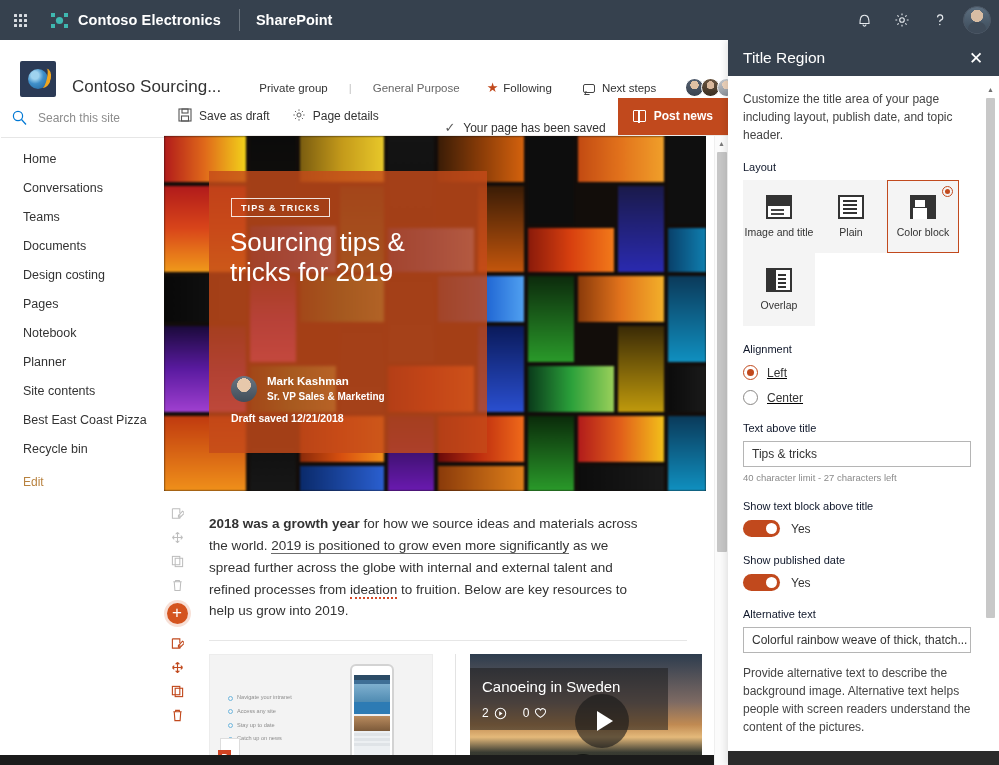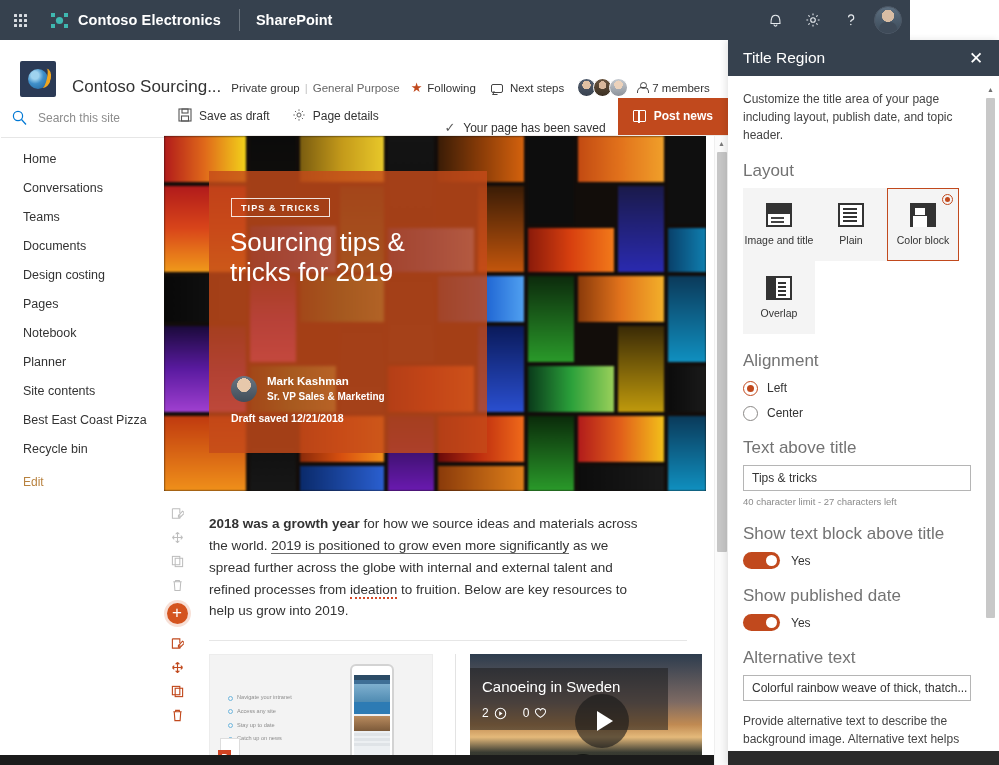--- a/index.html
+++ b/index.html
@@ -5,21 +5,21 @@
   * { box-sizing: border-box; margin: 0; padding: 0; }
   html, body {
     width: 999px; height: 765px;
     font-family: "Liberation Sans", sans-serif;
     overflow: hidden; background: #fff;
   }
   .app { position: relative; width: 999px; height: 765px; }
 
   
   .suitebar {
-    position: absolute; top: 0; left: 0; width: 910px; height: 40px;
+    position: absolute; top: 0; left: 0; width: 999px; height: 40px;
     background: #36414e; display: flex; align-items: center;
     color: #fff; z-index: 40;
   }
   .waffle {
     width: 40px; height: 40px; display: flex; align-items: center;
     justify-content: center; cursor: pointer;
   }
   .waffle-grid {
     display: grid; grid-template-columns: repeat(3, 3px);
     grid-template-rows: repeat(3, 3px); gap: 2px;
@@ -72,22 +72,22 @@
   .site-logo .swoosh{
     position:absolute; right:5px; top:7px; width:13px; height:20px;
     border-right:4px solid #f0a61f; border-radius: 0 50% 50% 0 / 0 50% 50% 0;
     transform: rotate(12deg);
   }
   .site-title {
     margin-left: 16px; font-size: 17px; color: #333; font-weight: 400;
     white-space: nowrap; cursor: pointer;
   }
   .site-meta {
-    margin-left: 10px; display:flex; align-items:center; font-size: 11.5px;
-    color: #333; white-space: nowrap; gap: 0;
+    margin-left: 38px; display:flex; align-items:center; font-size: 11.5px;
+    color: #333; white-space: nowrap; gap: 16px;
   }
   .meta-priv { color:#333; }
   .meta-sep { color:#c4c4c4; margin: 0 5px; }
   .meta-class { color:#666; }
   .meta-follow { display:flex; align-items:center; margin-left:11px; cursor:pointer; gap:5px;}
   .star { color:#c1491d; font-size: 13px; line-height: 1; }
   .meta-next { display:flex; align-items:center; margin-left:15px; cursor:pointer; gap:6px;}
   .megaphone {
     display:inline-block; width:13px; height:9px; position:relative;
   }
@@ -303,21 +303,21 @@
     height: 36px; background:#36414e; display:flex; align-items:center;
     padding: 0 8px 0 15px; color:#fff; flex:none;
   }
   .pane-title{ font-size:15.5px; font-weight:400; }
   .pane-close{
     margin-left:auto; width:30px; height:30px; display:flex; align-items:center;
     justify-content:center; cursor:pointer; font-size:17px; color:#fff; font-weight:300;
   }
   .pane-body{ position:relative; flex:1; overflow:hidden; padding: 14px 28px 0 15px; }
   .pane-desc{ font-size:12px; line-height:1.5; color:#444; }
-  .pane-label{ font-size:17px; color:#737373; margin-top: 17px; margin-bottom: 7px;}
+  .pane-label{ font-size:11px; color:#0f172a; margin-top: 17px; margin-bottom: 7px;}
   .layout-grid{ display:flex; flex-wrap:wrap; }
   .layout-opt{
     width: 72px; height: 73px; background:#f4f4f4; display:flex;
     flex-direction:column; align-items:center; justify-content:center; gap:7px;
     font-size:10.5px; color:#333; cursor:pointer; position:relative;
   }
   .layout-opt.sel{ border:1px solid #c1491d; background:#f4f4f4;}
   .layout-opt .radio-dot{
     position:absolute; right:5px; top:5px; width:11px; height:11px; border-radius:50%;
     border:1.5px solid #c1491d; display:flex; align-items:center; justify-content:center;
@@ -328,21 +328,21 @@
   .g-imgtitle::after{content:"";position:absolute;left:3px;right:6px;top:12px;height:2px;background:#444;
     box-shadow: 0 4px 0 #444;}
   .g-plain::before{content:"";position:absolute;left:3px;right:5px;top:3px;height:2px;background:#333;
     box-shadow:0 4px 0 #333, 0 8px 0 #333, 0 12px 0 #333;}
   .g-color::before{content:"";position:absolute;left:0;right:0;top:0;bottom:0;background:#333;}
   .g-color::after{content:"";position:absolute;left:3px;top:3px;width:10px;height:7px;background:#fff;
     box-shadow: 0 10px 0 2px #fff;}
   .g-overlap::before{content:"";position:absolute;left:0;top:0;width:8px;bottom:0;background:#333;}
   .g-overlap::after{content:"";position:absolute;left:10px;right:4px;top:4px;height:2px;background:#333;
     box-shadow:0 4px 0 #333, 0 8px 0 #333, 0 12px 0 #333;}
-  .radio-row{ display:flex; gap:9px; margin-top:10px; cursor:pointer;}
+  .radio-row{ display:flex; align-items:center; gap:9px; margin-top:10px; cursor:pointer;text-decoration:underline;}
   .radio{
     width:15px;height:15px;border-radius:50%;border:1px solid #8a8886;
     display:flex;align-items:center;justify-content:center; flex:none; background:#fff;
   }
   .radio.on{ border-color:#c1491d; }
   .radio.on i{ width:7px;height:7px;border-radius:50%;background:#c1491d; display:block;}
   .radio-lbl{ font-size:12px; color:#333;}
   .textfield{
     width: 228px; height: 26px; border:1px solid #b5b5b5; background:#fff;
     display:flex; align-items:center; padding: 0 8px; font-size:12px; color:#333;

